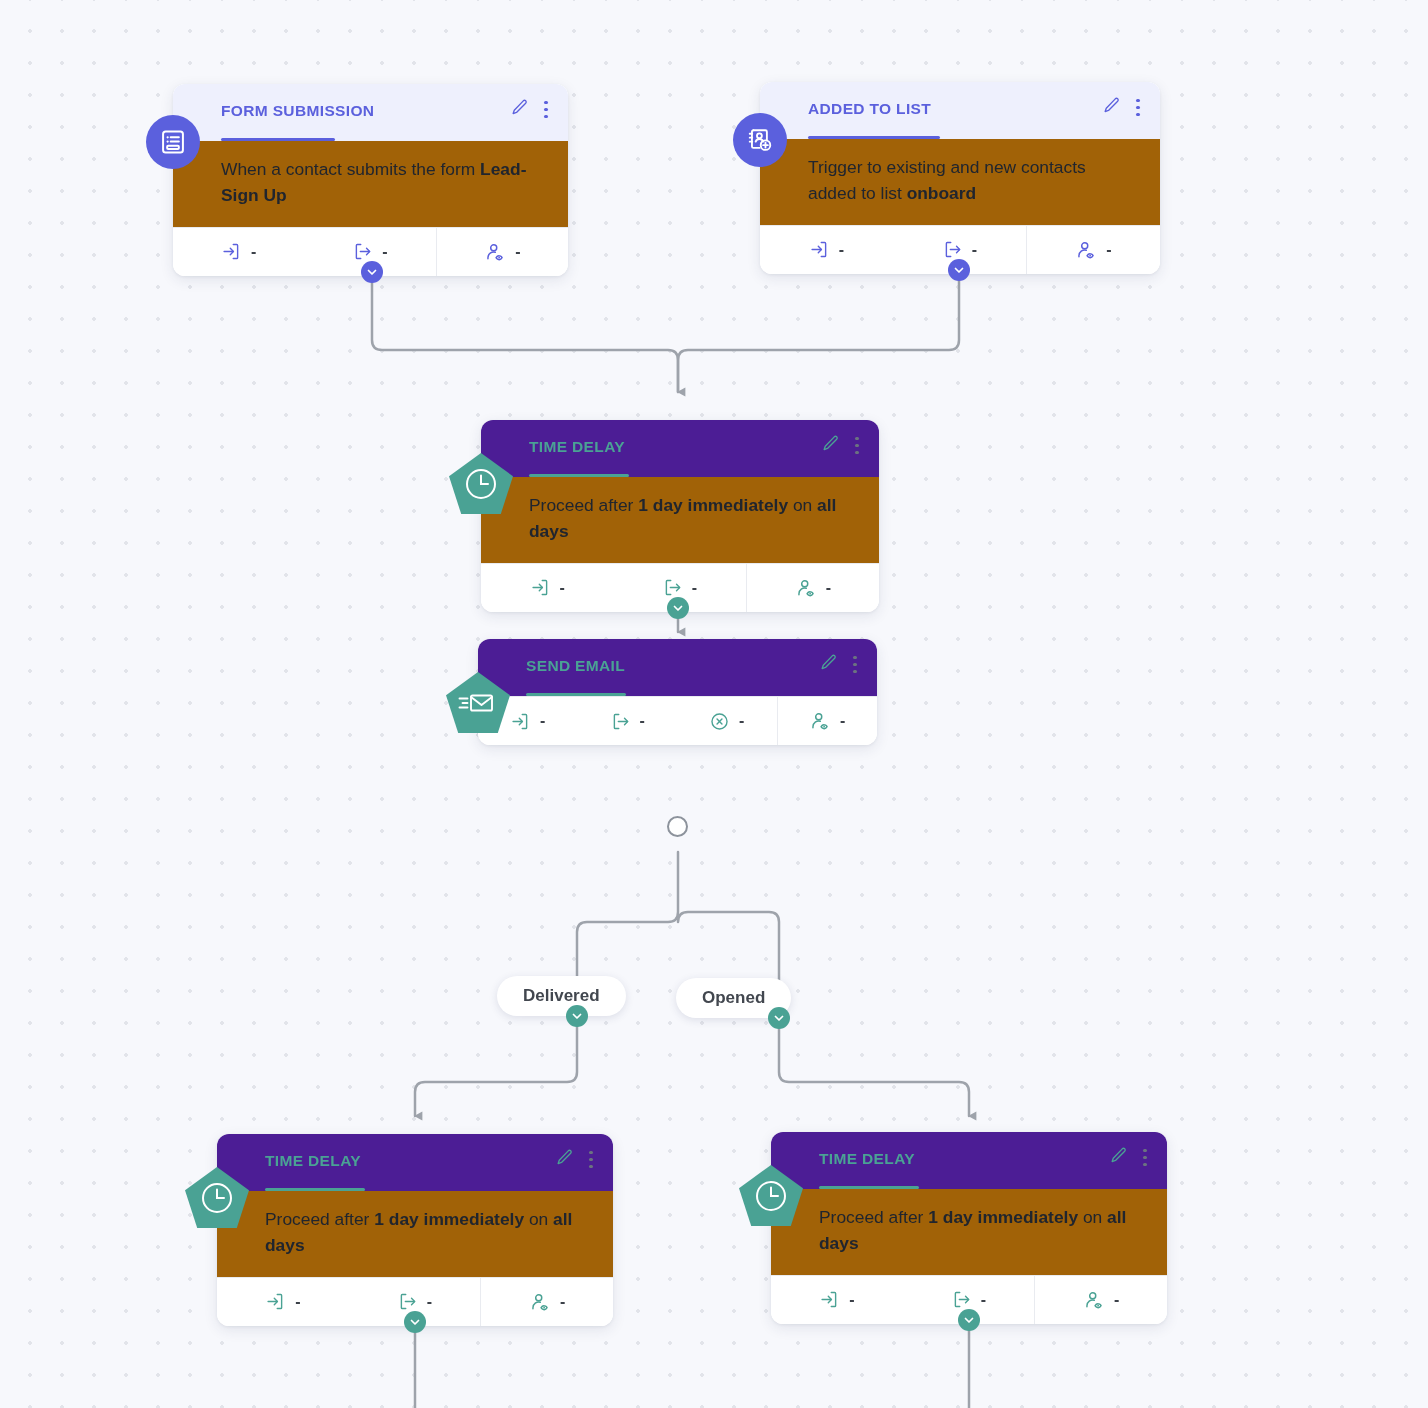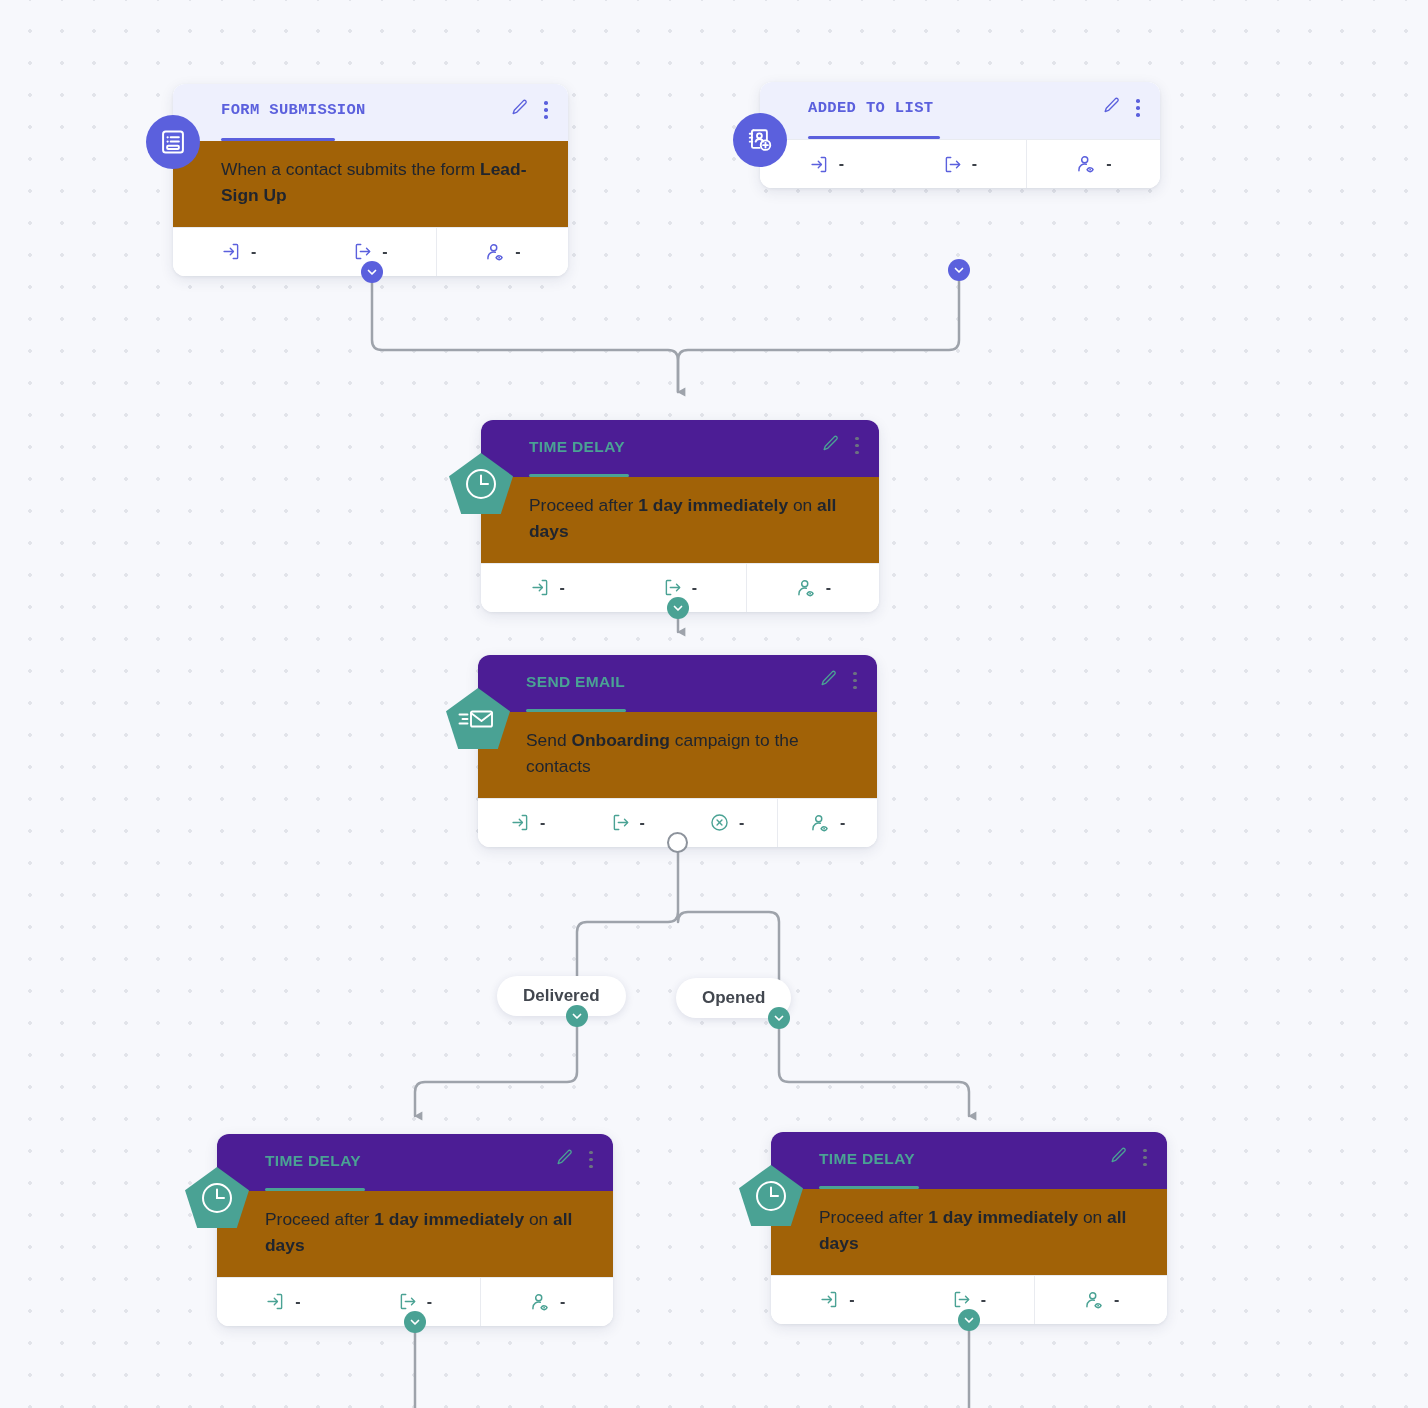--- a/index.html
+++ b/index.html
@@ -179,21 +179,21 @@
     box-shadow: 0 2px 9px rgba(40,50,90,.13);
     font-size: 17px;
     font-weight: bold;
     color: #42474f;
     white-space: nowrap;
   }
 
   
   .t-purple .node-title { color: #5b60dd; }
   .t-purple .node-accent { background: #5b60dd; }
-  .t-purple .node-head { background: #eef0fd; font-family: Liberation Mono, monospace; }
+  .t-purple .node-head { background: #eef0fd; }
   .t-purple .ic-dots i { background: #5b60dd; }
   .t-purple .badge-circle { background: #5b60dd; }
   .t-purple .handle { background: #5b60dd; }
 
   
   .t-teal .node-title { color: #4aa294; }
   .t-teal .node-accent { background: #4aa294; }
   .t-teal .node-head { background: #4c1d95; }
   .t-teal .ic-dots i { background: #6b7280; }
   .t-teal .handle { background: #4aa294; }
@@ -326,20 +326,23 @@
             </svg>
           </span>
           <span class="ic-dots">
               <i></i>
               <i></i>
               <i></i>
             </span>
         </div>
       </div>
 
+      <div class="node-body">
+        <span>Trigger to existing and new contacts added to list </span><b>onboard</b><span></span>
+      </div>
 
       <div class="node-stats">
         <div class="stat">
           <svg width="21" height="21" viewBox="0 0 24 24" fill="none" stroke="#5b60dd" stroke-width="1.6" stroke-linecap="round" stroke-linejoin="round">
             <path d="M14 4h4a1 1 0 0 1 1 1v14a1 1 0 0 1-1 1h-4"></path>
             <line x1="3.5" y1="12" x2="14" y2="12"></line>
               <polyline points="10.6,8.4 14.2,12 10.6,15.6"></polyline>
           </svg>
           <span class="stat-val">-</span>
         </div>
@@ -432,21 +435,21 @@
       </div>
     </div>
 
     <div class="handle" style="left:186px; top:177px;">
       <svg width="12" height="12" viewBox="0 0 24 24" fill="none" stroke="#fff" stroke-width="3.4" stroke-linecap="round" stroke-linejoin="round">
         <polyline points="5,9 12,16 19,9"></polyline>
       </svg>
     </div>
   </div>
 
-  <div class="node t-teal" style="left:478px; top:655px; width:399px;">
+  <div class="node t-teal" style="left:478px; top:639px; width:399px;">
     <div class="badge badge-pent" style="left:-33px; top:32px;">
       <svg width="66" height="63" viewBox="0 0 66 63">
         <polygon points="33,1 65,24.3 52.8,62 13.2,62 1,24.3" fill="#4aa294"></polygon>
         <g fill="none" stroke="#ffffff" stroke-width="1.9" stroke-linecap="round" stroke-linejoin="round">
           <rect x="26" y="24.5" width="21" height="15" rx="1.6"></rect>
           <polyline points="26,26 36.5,34 47,26"></polyline>
           <line x1="14.5" y1="27.5" x2="22.5" y2="27.5"></line>
           <line x1="17.5" y1="32" x2="22.5" y2="32"></line>
           <line x1="14.5" y1="36.5" x2="22.5" y2="36.5"></line>
         </g>
@@ -464,23 +467,20 @@
             </svg>
           </span>
           <span class="ic-dots">
               <i></i>
               <i></i>
               <i></i>
             </span>
         </div>
       </div>
 
-      <div class="node-body">
-        <span>Send </span><b>Onboarding</b><span> campaign to the contacts</span>
-      </div>
 
       <div class="node-stats">
         <div class="stat">
           <svg width="21" height="21" viewBox="0 0 24 24" fill="none" stroke="#4aa294" stroke-width="1.6" stroke-linecap="round" stroke-linejoin="round">
             <path d="M14 4h4a1 1 0 0 1 1 1v14a1 1 0 0 1-1 1h-4"></path>
             <line x1="3.5" y1="12" x2="14" y2="12"></line>
               <polyline points="10.6,8.4 14.2,12 10.6,15.6"></polyline>
           </svg>
           <span class="stat-val">-</span>
         </div>

